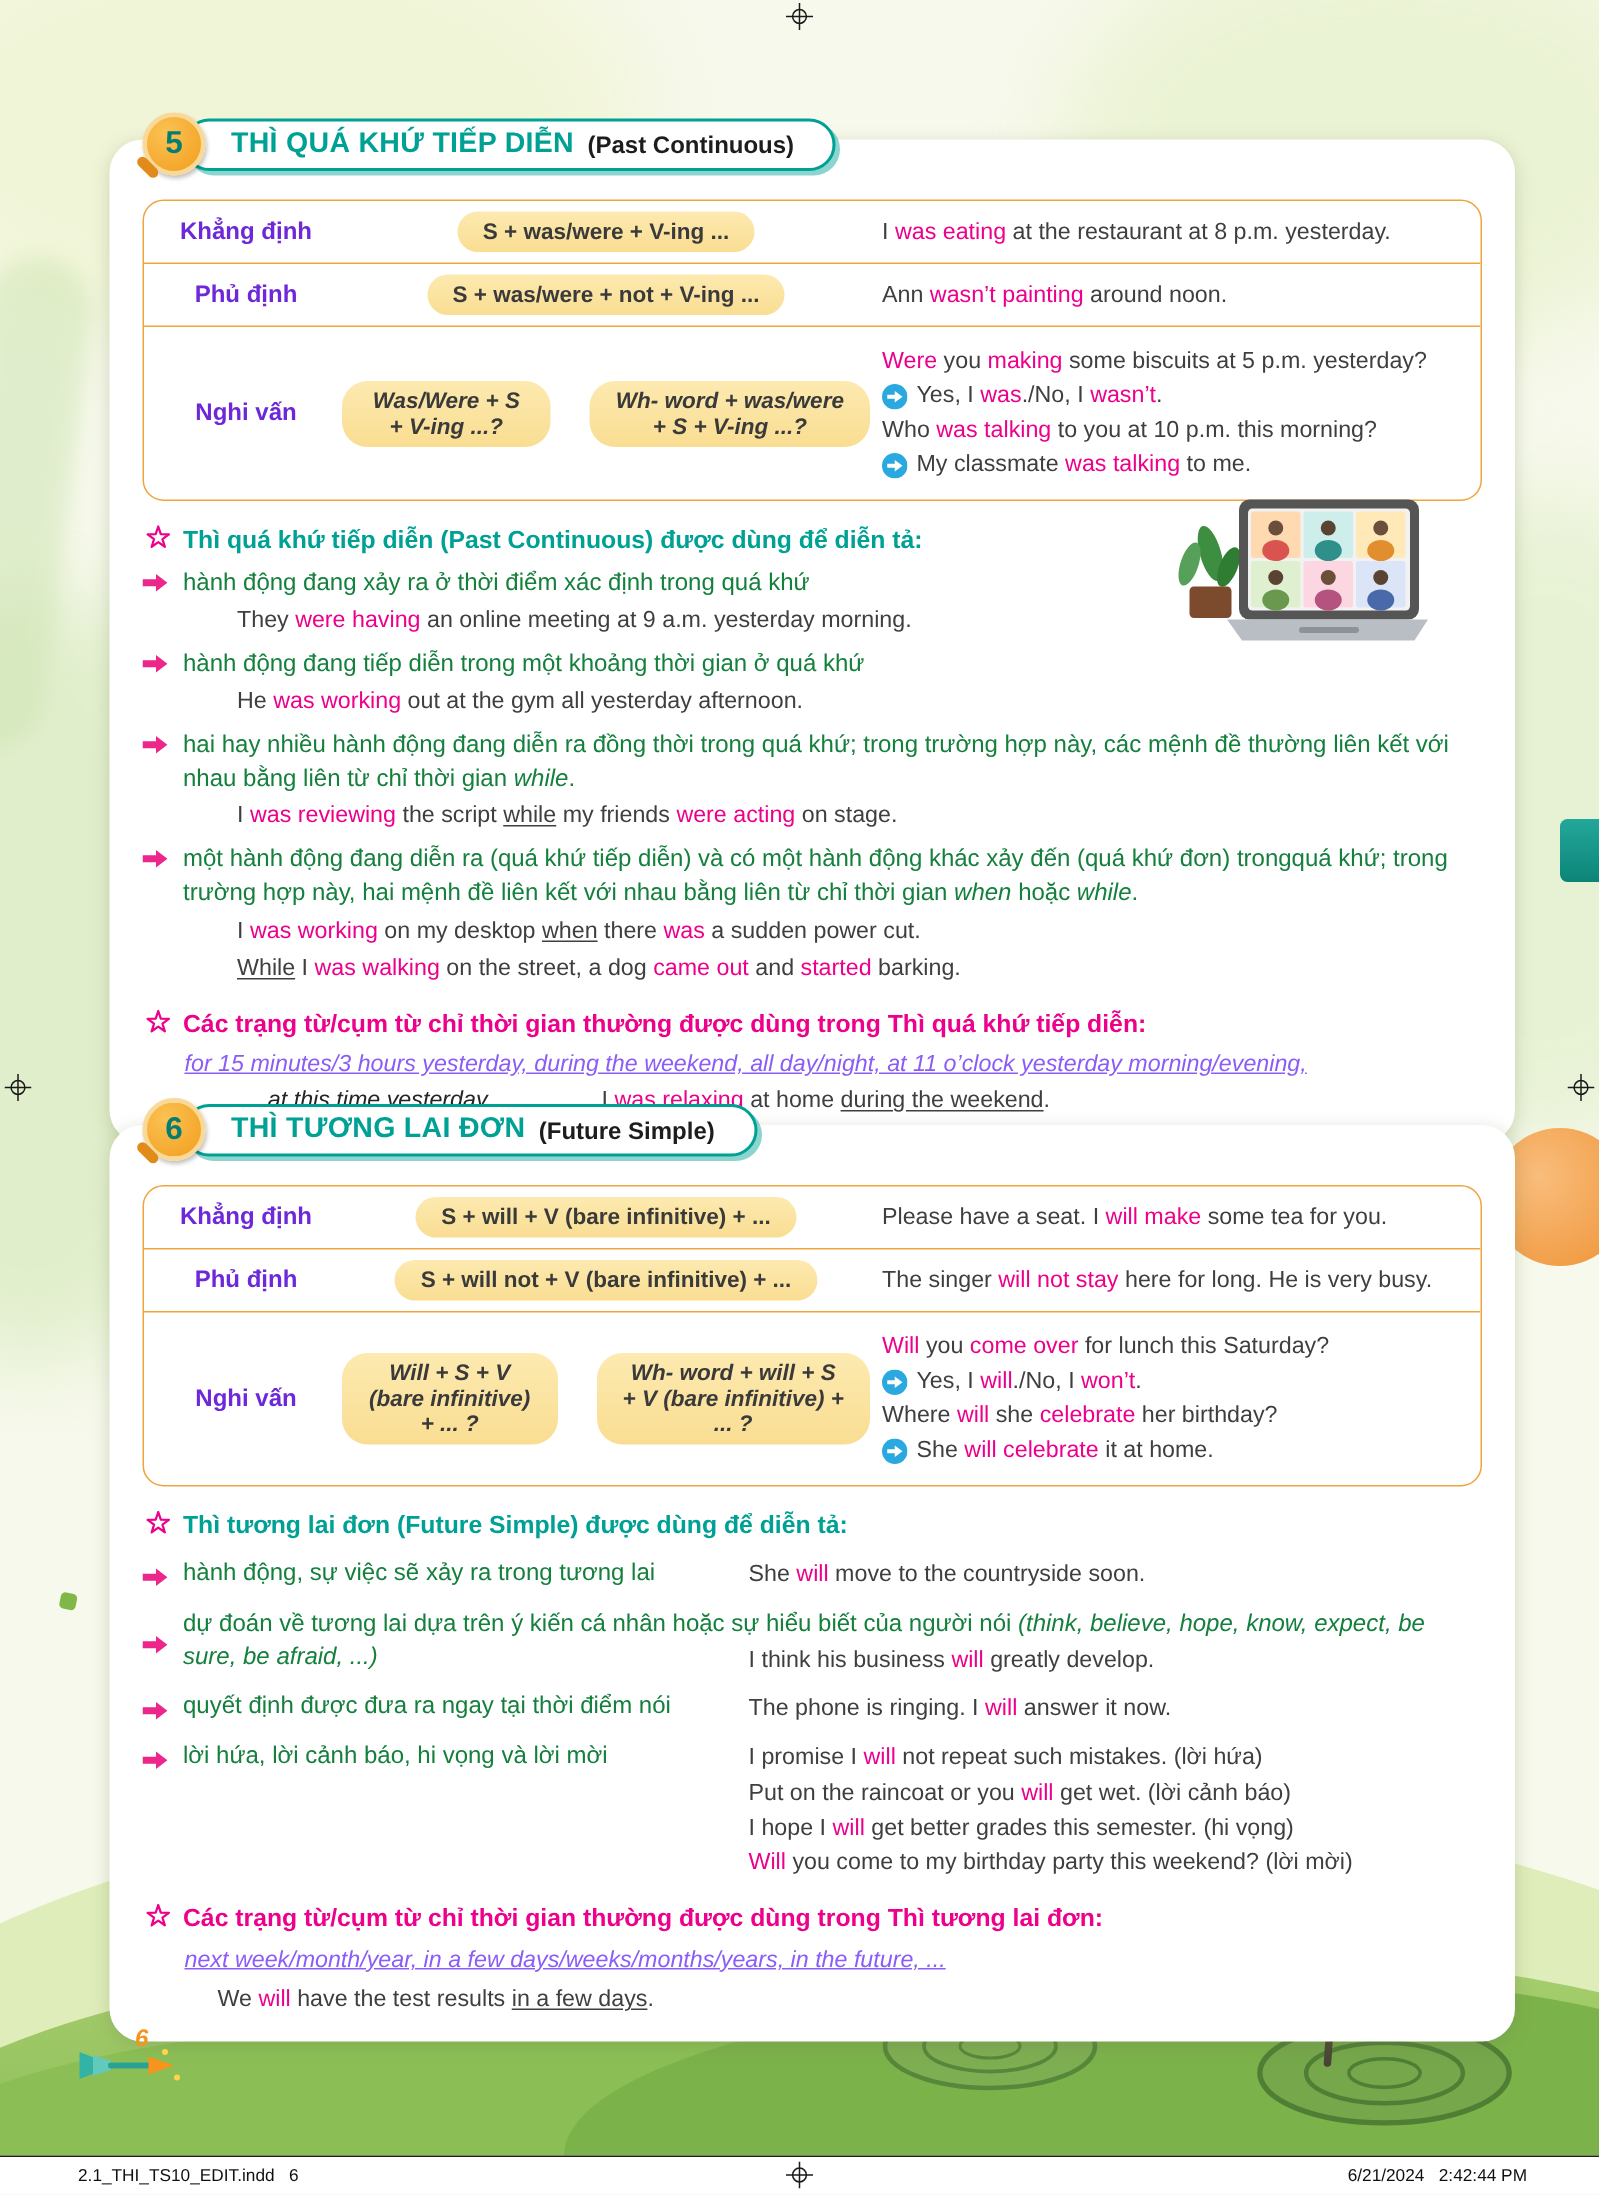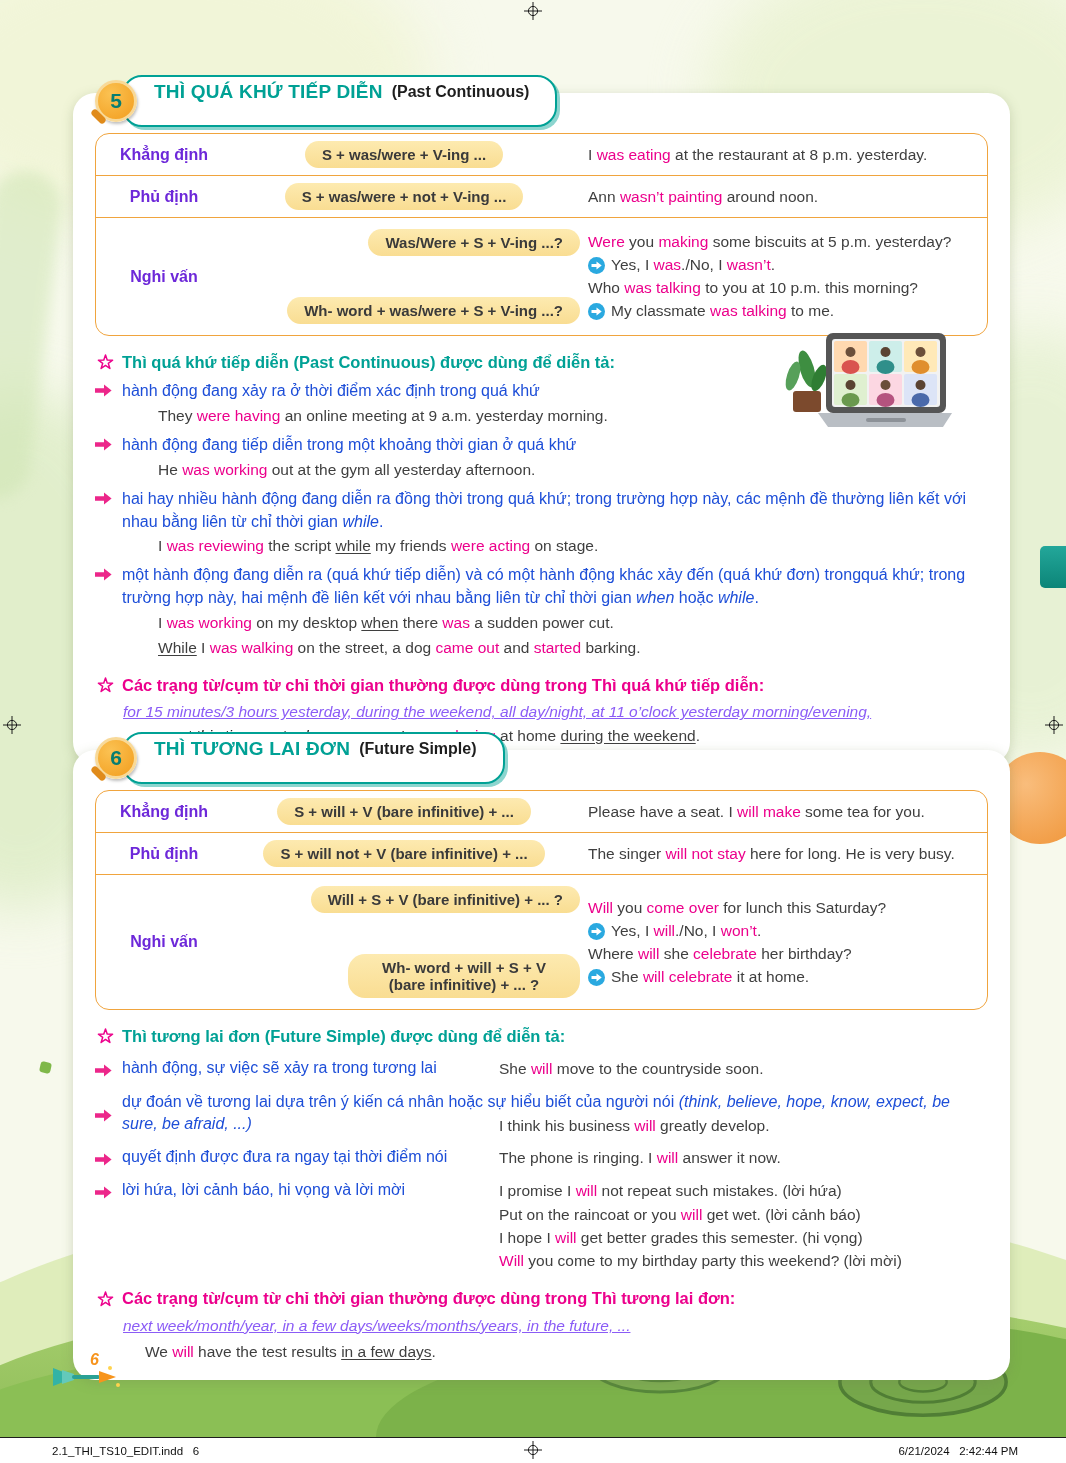--- a/index.html
+++ b/index.html
@@ -50,47 +50,47 @@
   .card1 { top:93px; min-height:618px; }
   .card2 { top:750px; min-height:592px; }
   .sec-header { position:absolute; top:-18px; left:22px; display:flex; align-items:center; z-index:12; }
   .badge { position:relative; width:42px; height:42px; border-radius:50%;
            background:radial-gradient(circle at 35% 30%, #fbc253, #f29d1d);
            border:3px solid #f8d998; display:flex; align-items:center; justify-content:center;
            font-weight:bold; font-size:21px; color:#067d72; z-index:3; box-shadow:1px 2px 3px rgba(0,0,0,.25); }
   .badge-handle { position:absolute; left:-8px; bottom:-1px; width:17px; height:7px; background:#e08b1a;
                   border-radius:4px; transform:rotate(45deg); z-index:-1; }
   .pill { margin-left:-15px; background:#fff; border:2px solid #00a195; border-radius:20px;
-          padding:4px 26px 22px 30px; box-shadow:3px 3px 0 0 rgba(0,161,149,.45);
-          display:flex; align-items:center; gap:9px; white-space:nowrap; }
+          padding:4px 26px 5px 30px; box-shadow:3px 3px 0 0 rgba(0,161,149,.45);
+          display:flex; align-items:flex-end; gap:9px; white-space:nowrap; }
   .pill-title { color:#00a195; font-weight:bold; font-size:19px; letter-spacing:.2px; }
   .pill-sub { color:#1d1d1d; font-weight:bold; font-size:16px; }
   
   .gtable { border:1.6px solid #f0a43e; border-radius:14px; background:#fff; overflow:hidden; }
   .trow { display:grid; grid-template-columns:128px 352px 1fr; align-items:center; padding:7px 10px 7px 4px; }
   .trow + .trow { border-top:1.6px solid #f0a43e; }
   .tlabel { font-weight:bold; font-size:16px; color:#6d28d9; text-align:center; }
   .tform { display:flex; justify-content:center; align-items:flex-end; }
-  .tform-col { flex-direction:column; gap:41px; }
+  .tform-col { flex-direction:row; gap:26px;font-style:italic; }
   .fpill { background:linear-gradient(#fdeab0,#f9dd92); border-radius:17px; padding:5px 17px;
            font-weight:bold; font-size:15px; color:#3a3a3a; text-align:center; }
   .fpill-2line { max-width:232px; }
   .texample { font-size:15.5px; color:#3f3f3f; line-height:1.42; padding-left:8px; }
   .trow3 { padding-top:11px; padding-bottom:11px; }
   .exline { display:flex; align-items:flex-start; gap:6px; margin:1px 0; }
   .ans-icon { flex:0 0 auto; margin-top:3px; line-height:0; }
   
-  .usage-header { display:flex; align-items:center; gap:8px; margin:16px 0 4px 2px;
+  .usage-header { display:flex; gap:8px; margin:16px 0 4px 2px;
                   font-weight:bold; font-size:16.5px; line-height:1.3; }
   .usage-header .star { line-height:0; }
   .usage-header.teal { color:#00a195; }
   .usage-header.pink { color:#ec008c; }
   .bullet { display:flex; gap:10px; margin-top:7px; align-items:flex-start; }
   .barrow { flex:0 0 auto; margin-top:4px; line-height:0; }
-  .btext { font-size:16px; color:#1d4ed8; line-height:1.42; }
+  .btext { font-size:16px; color:#15803d; line-height:1.42; }
   .bexample { margin:2px 0 3px 63px; font-size:15.5px; color:#3f3f3f; line-height:1.42; }
   
   .adverbs { margin-top:14px; }
   .adv-line1 { font-style:italic; font-size:15.5px; color:#8b5cf6; margin-left:28px; line-height:1.55;text-decoration:underline; }
   .adv-line2 { display:flex; margin-left:28px; line-height:1.55; }
   .adv-it { font-style:italic; font-size:15.5px; color:#242424; width:278px; flex:0 0 auto;text-align:center; }
   .adv-ex { font-size:15.5px; color:#3f3f3f; }
   .adv-ex6 { margin-left:50px; font-size:15.5px; color:#3f3f3f; line-height:1.55; margin-top:2px; }
   
   .fs-row { display:grid; grid-template-columns:404px 1fr; margin-top:10px; align-items:start; }

